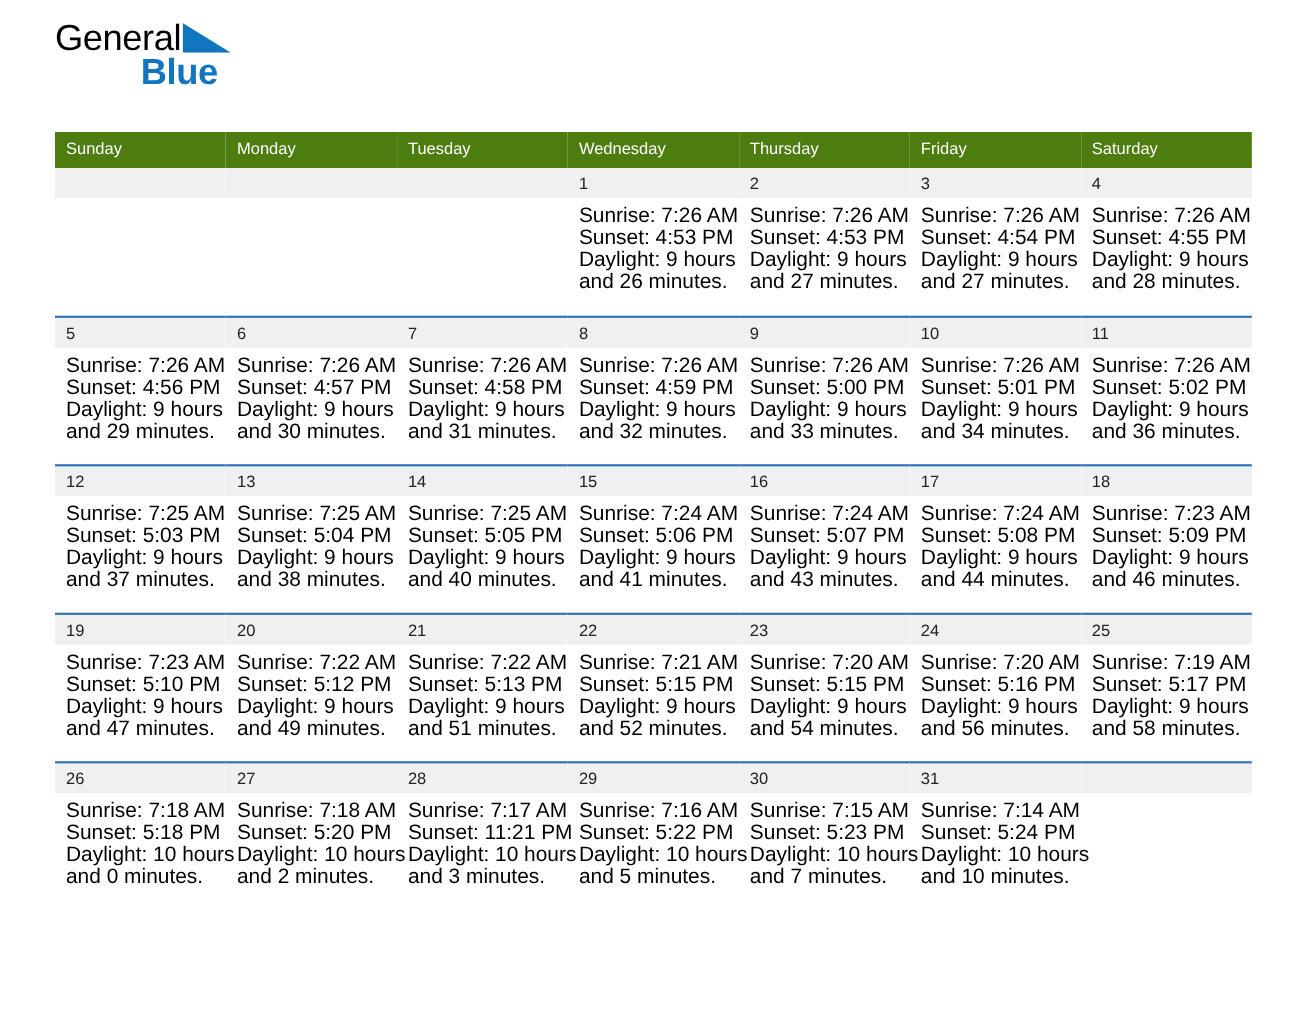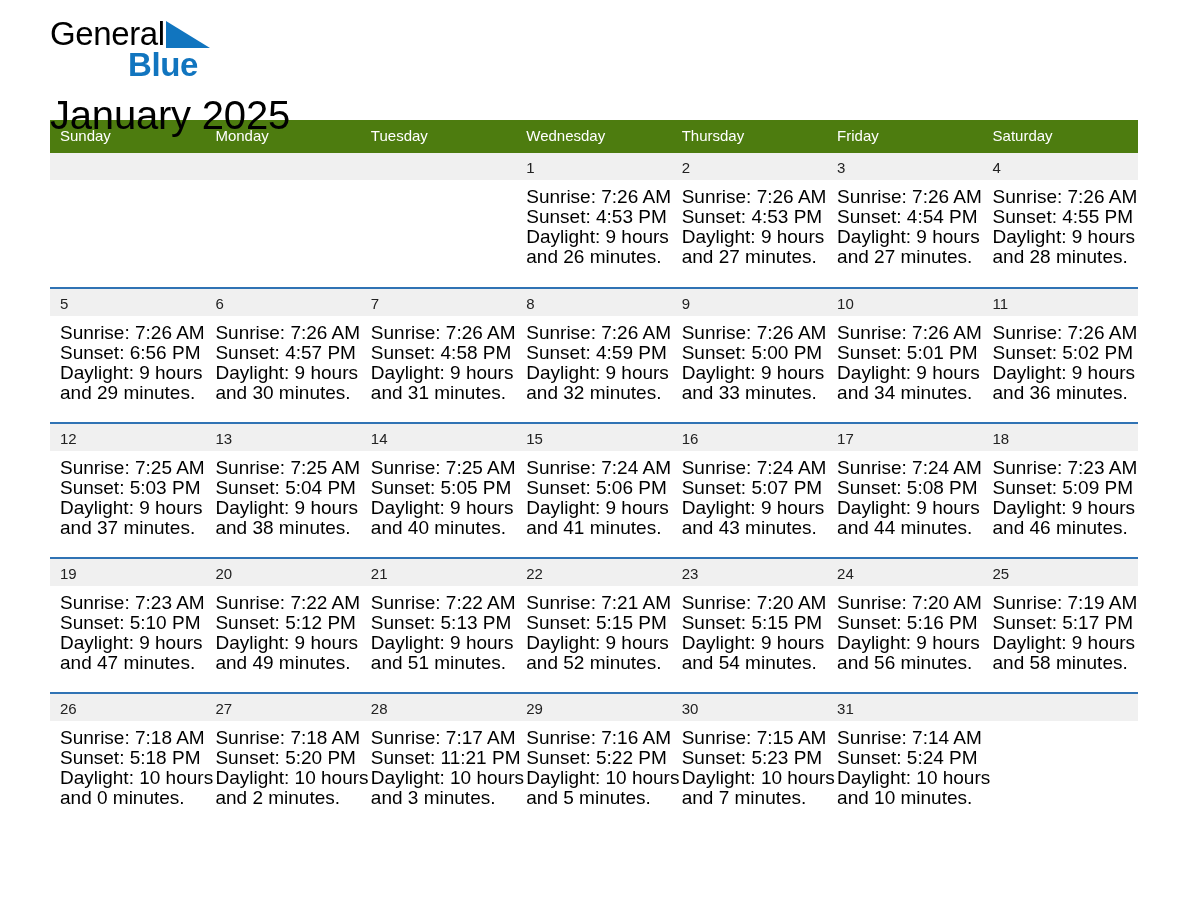--- a/index.html
+++ b/index.html
@@ -19,21 +19,20 @@
     padding: 0 50px;
   }
 
   
   .masthead {
     position: relative;
     height: 118px;
     display: flex;
     align-items: flex-start;
     justify-content: space-between;
-    flex-direction: column;
   }
   .brand {
     position: relative;
     margin-top: 13px;
     width: 200px;
     height: 78px;
   }
   .brand-top {
     display: flex;
     align-items: flex-end;
@@ -137,21 +136,20 @@
       <div class="brand-top">
         <span class="brand-general">General</span>
         <svg class="brand-flag" viewBox="0 0 44 27">
           <polygon points="0,0 44,27 0,27" fill="#1175bf"></polygon>
         </svg>
       </div>
       <span class="brand-blue">Blue</span>
     </div>
 
     <div class="title-block">
-      <div class="cal-title">January 2025</div>
     </div>
 
   </div>
 
   <table class="calendar">
     <thead>
       <tr>
         <th>Sunday</th>
         <th>Monday</th>
         <th>Tuesday</th>
@@ -225,21 +223,21 @@
               <div>Daylight: 9 hours</div>
               <div>and 28 minutes.</div>
             </div>
           </td>
         </tr>
         <tr class="week">
           <td class="daycell">
             <div class="daynum-band">5</div>
             <div class="dayinfo">
               <div>Sunrise: 7:26 AM</div>
-              <div>Sunset: 6:56 PM</div>
+              <div>Sunset: 4:56 PM</div>
               <div>Daylight: 9 hours</div>
               <div>and 29 minutes.</div>
             </div>
           </td>
           <td class="daycell">
             <div class="daynum-band">6</div>
             <div class="dayinfo">
               <div>Sunrise: 7:26 AM</div>
               <div>Sunset: 4:57 PM</div>
               <div>Daylight: 9 hours</div>

